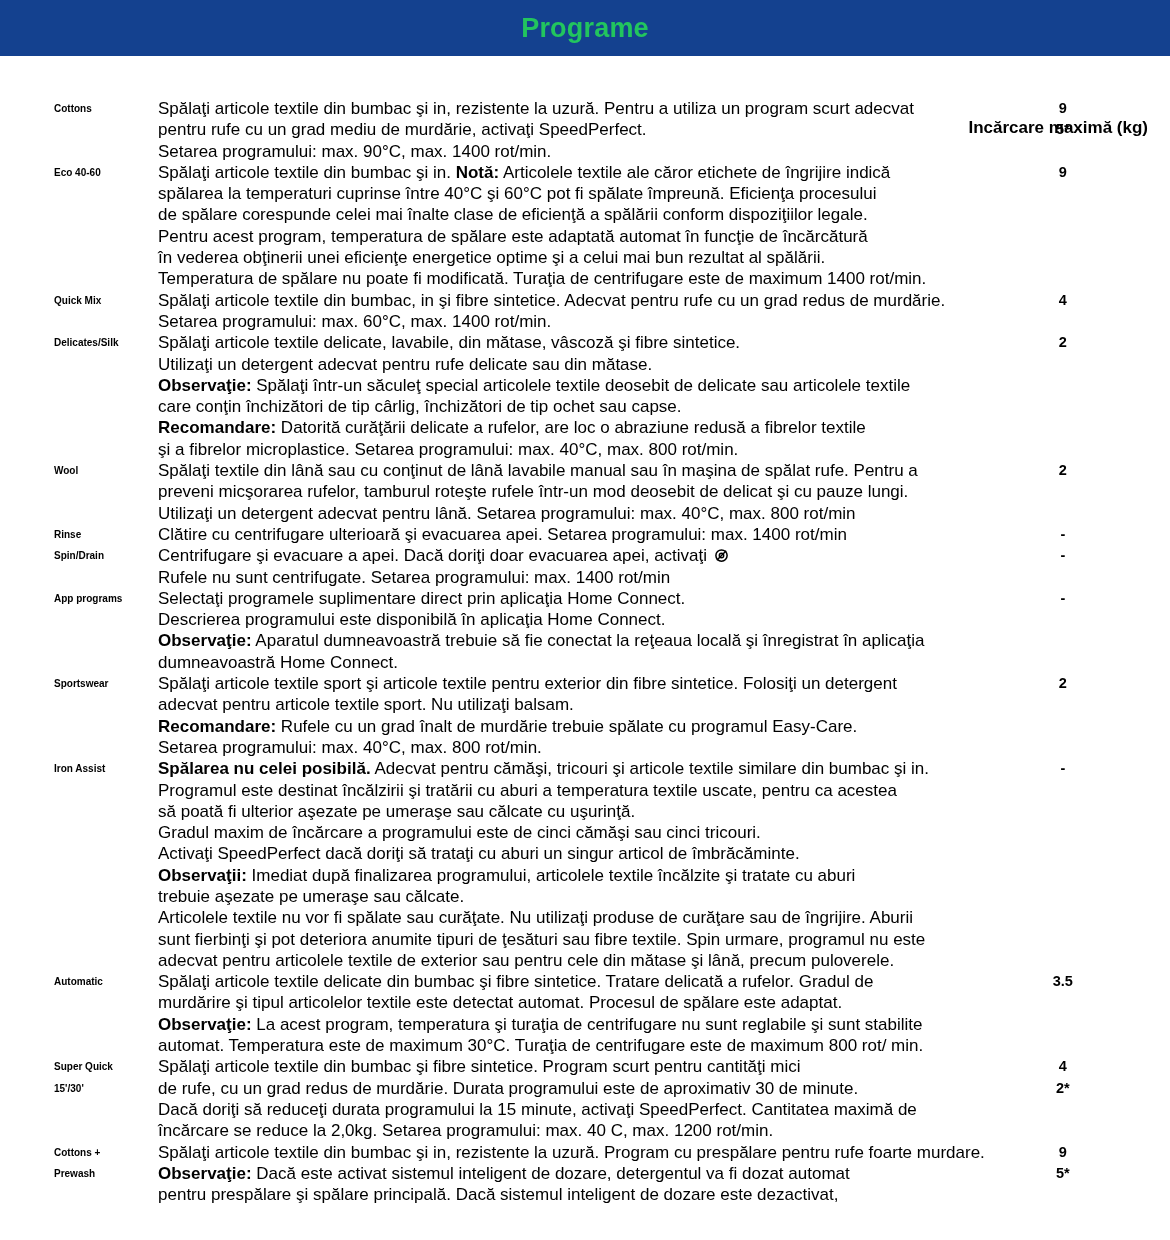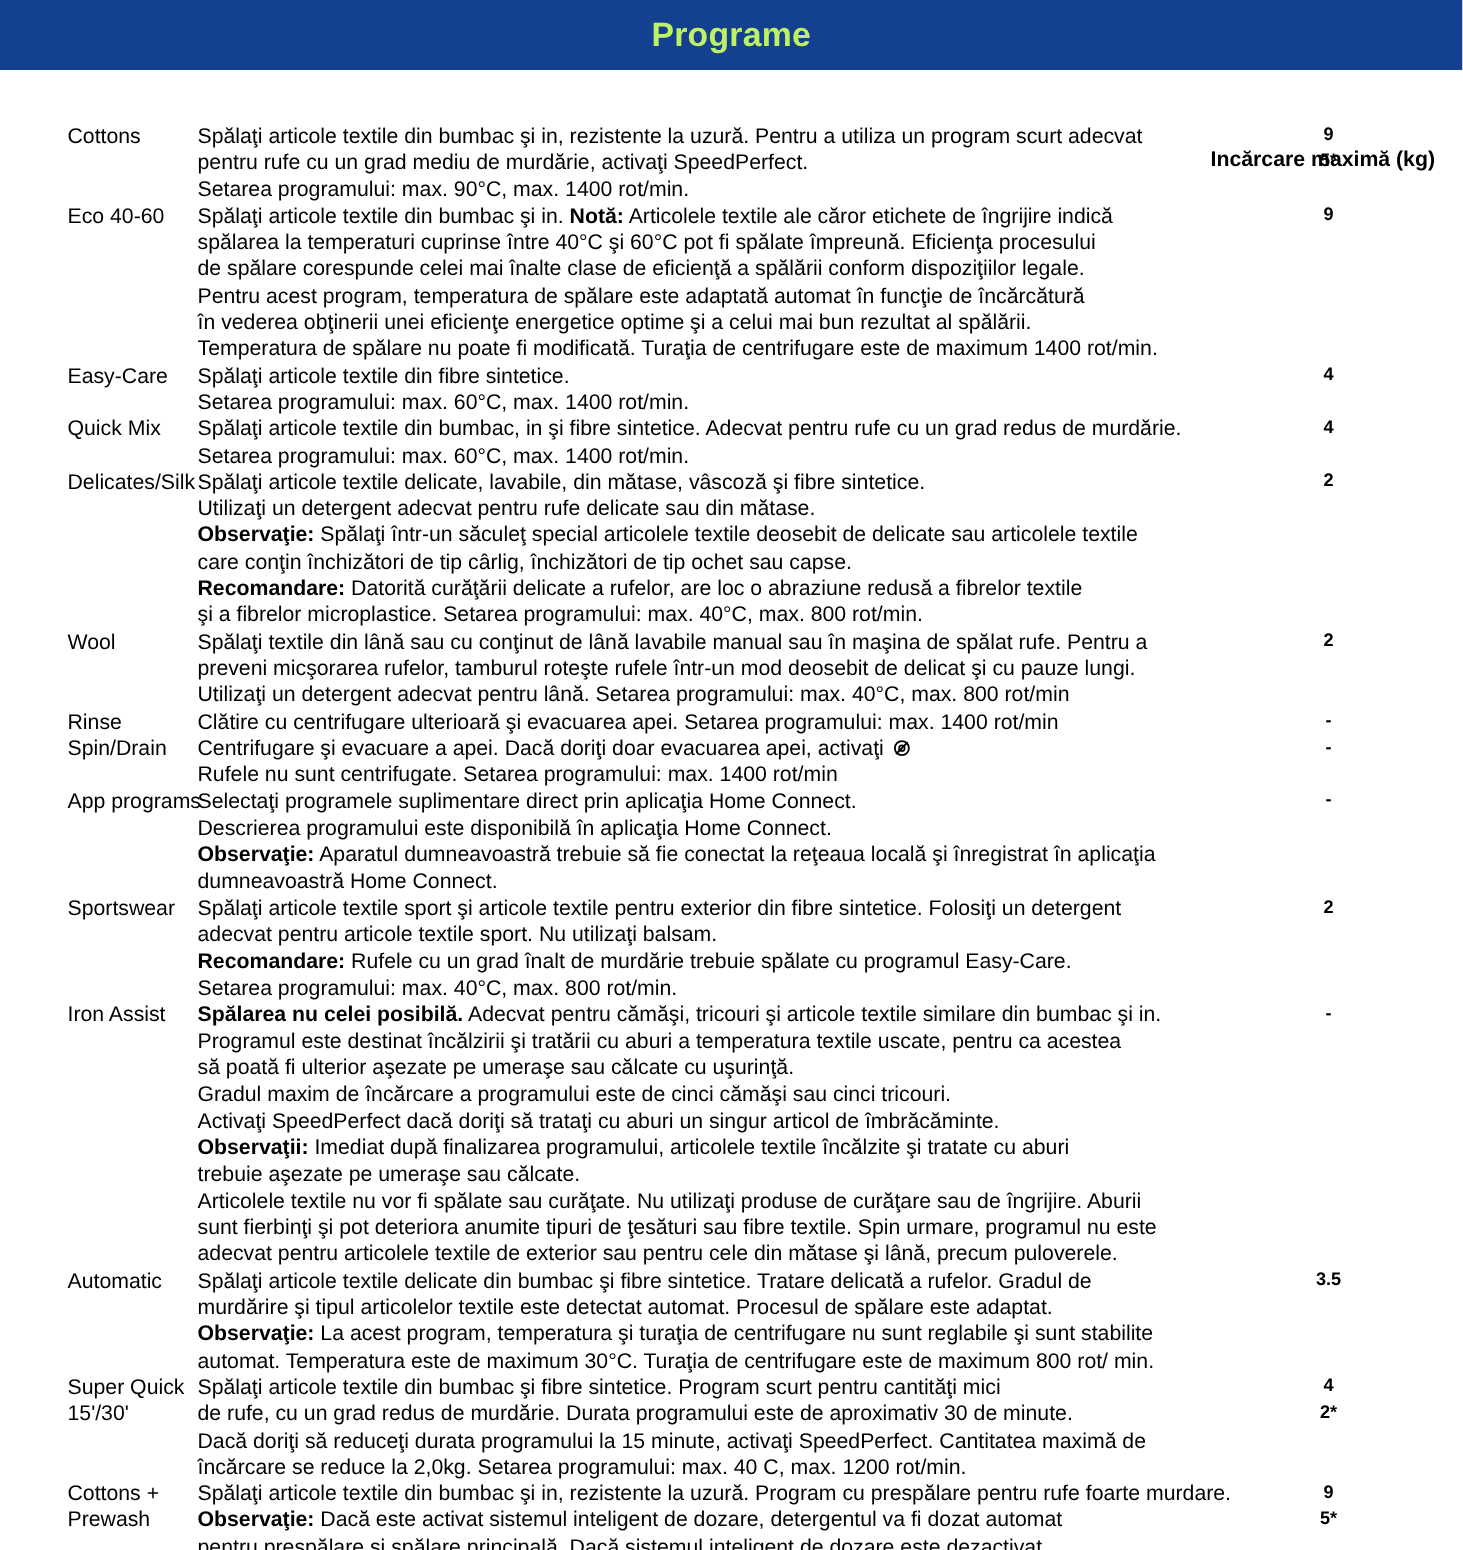--- a/index.html
+++ b/index.html
@@ -57,22 +57,22 @@
   }
   table.programs td {
     vertical-align: top;
     padding: 0;
   }
   .c-name  { width: 145px;  padding-left: 54px !important; }
   .c-desc  { width: 800px;  padding-left: 6px !important; }
   .c-load  { width: 171px;  text-align: center; padding-right: 35px !important; }
 
   .prog-name {
-    font-size: 17px;
-    font-weight: normal;
+    font-size: 10px;
+    font-weight: bold;
     line-height: 21.3px;
     white-space: nowrap;
   }
   .prog-desc {
     font-size: 17px;
     line-height: 21.3px;
     font-weight: normal;
   }
   .prog-desc .ln { display: block; white-space: nowrap; }
   .prog-desc b { font-weight: bold; }
@@ -90,21 +90,21 @@
     vertical-align: -2px;
     width: 15px;
     height: 15px;
     margin-left: 2px;
   }
 </style>
 </head>
 <body>
 
 <div class="banner" style="background: rgb(20, 65, 143);">
-  <div class="banner-title" style="color: #bef264;">Programe</div>
+  <div class="banner-title" style="color: #22c55e;">Programe</div>
 </div>
 
 <div class="sheet">
 
   <div class="col-header">Incărcare maximă (kg)</div>
 
   <table class="programs">
     <tbody id="programs-body">
         <tr>
           <td class="c-name">
@@ -134,36 +134,20 @@
               <span class="ln"><span>spălarea la temperaturi cuprinse între 40°C şi 60°C pot fi spălate împreună. Eficienţa procesului</span></span>
               <span class="ln"><span>de spălare corespunde celei mai înalte clase de eficienţă a spălării conform dispoziţiilor legale.</span></span>
               <span class="ln"><span>Pentru acest program, temperatura de spălare este adaptată automat în funcţie de încărcătură</span></span>
               <span class="ln"><span>în vederea obţinerii unei eficienţe energetice optime şi a celui mai bun rezultat al spălării.</span></span>
               <span class="ln"><span>Temperatura de spălare nu poate fi modificată. Turaţia de centrifugare este de maximum 1400 rot/min.</span></span>
             </div>
           </td>
           <td class="c-load">
             <div class="prog-load">
               <span class="ln">9</span>
-            </div>
-          </td>
-        </tr>
-        <tr>
-          <td class="c-name">
-            <div class="prog-name">Easy-Care</div>
-          </td>
-          <td class="c-desc">
-            <div class="prog-desc">
-              <span class="ln"><span>Spălaţi articole textile din fibre sintetice.</span></span>
-              <span class="ln"><span>Setarea programului: max. 60°C, max. 1400 rot/min.</span></span>
-            </div>
-          </td>
-          <td class="c-load">
-            <div class="prog-load">
-              <span class="ln">4</span>
             </div>
           </td>
         </tr>
         <tr>
           <td class="c-name">
             <div class="prog-name">Quick Mix</div>
           </td>
           <td class="c-desc">
             <div class="prog-desc">
               <span class="ln"><span>Spălaţi articole textile din bumbac, in şi fibre sintetice. Adecvat pentru rufe cu un grad redus de murdărie.</span></span>

